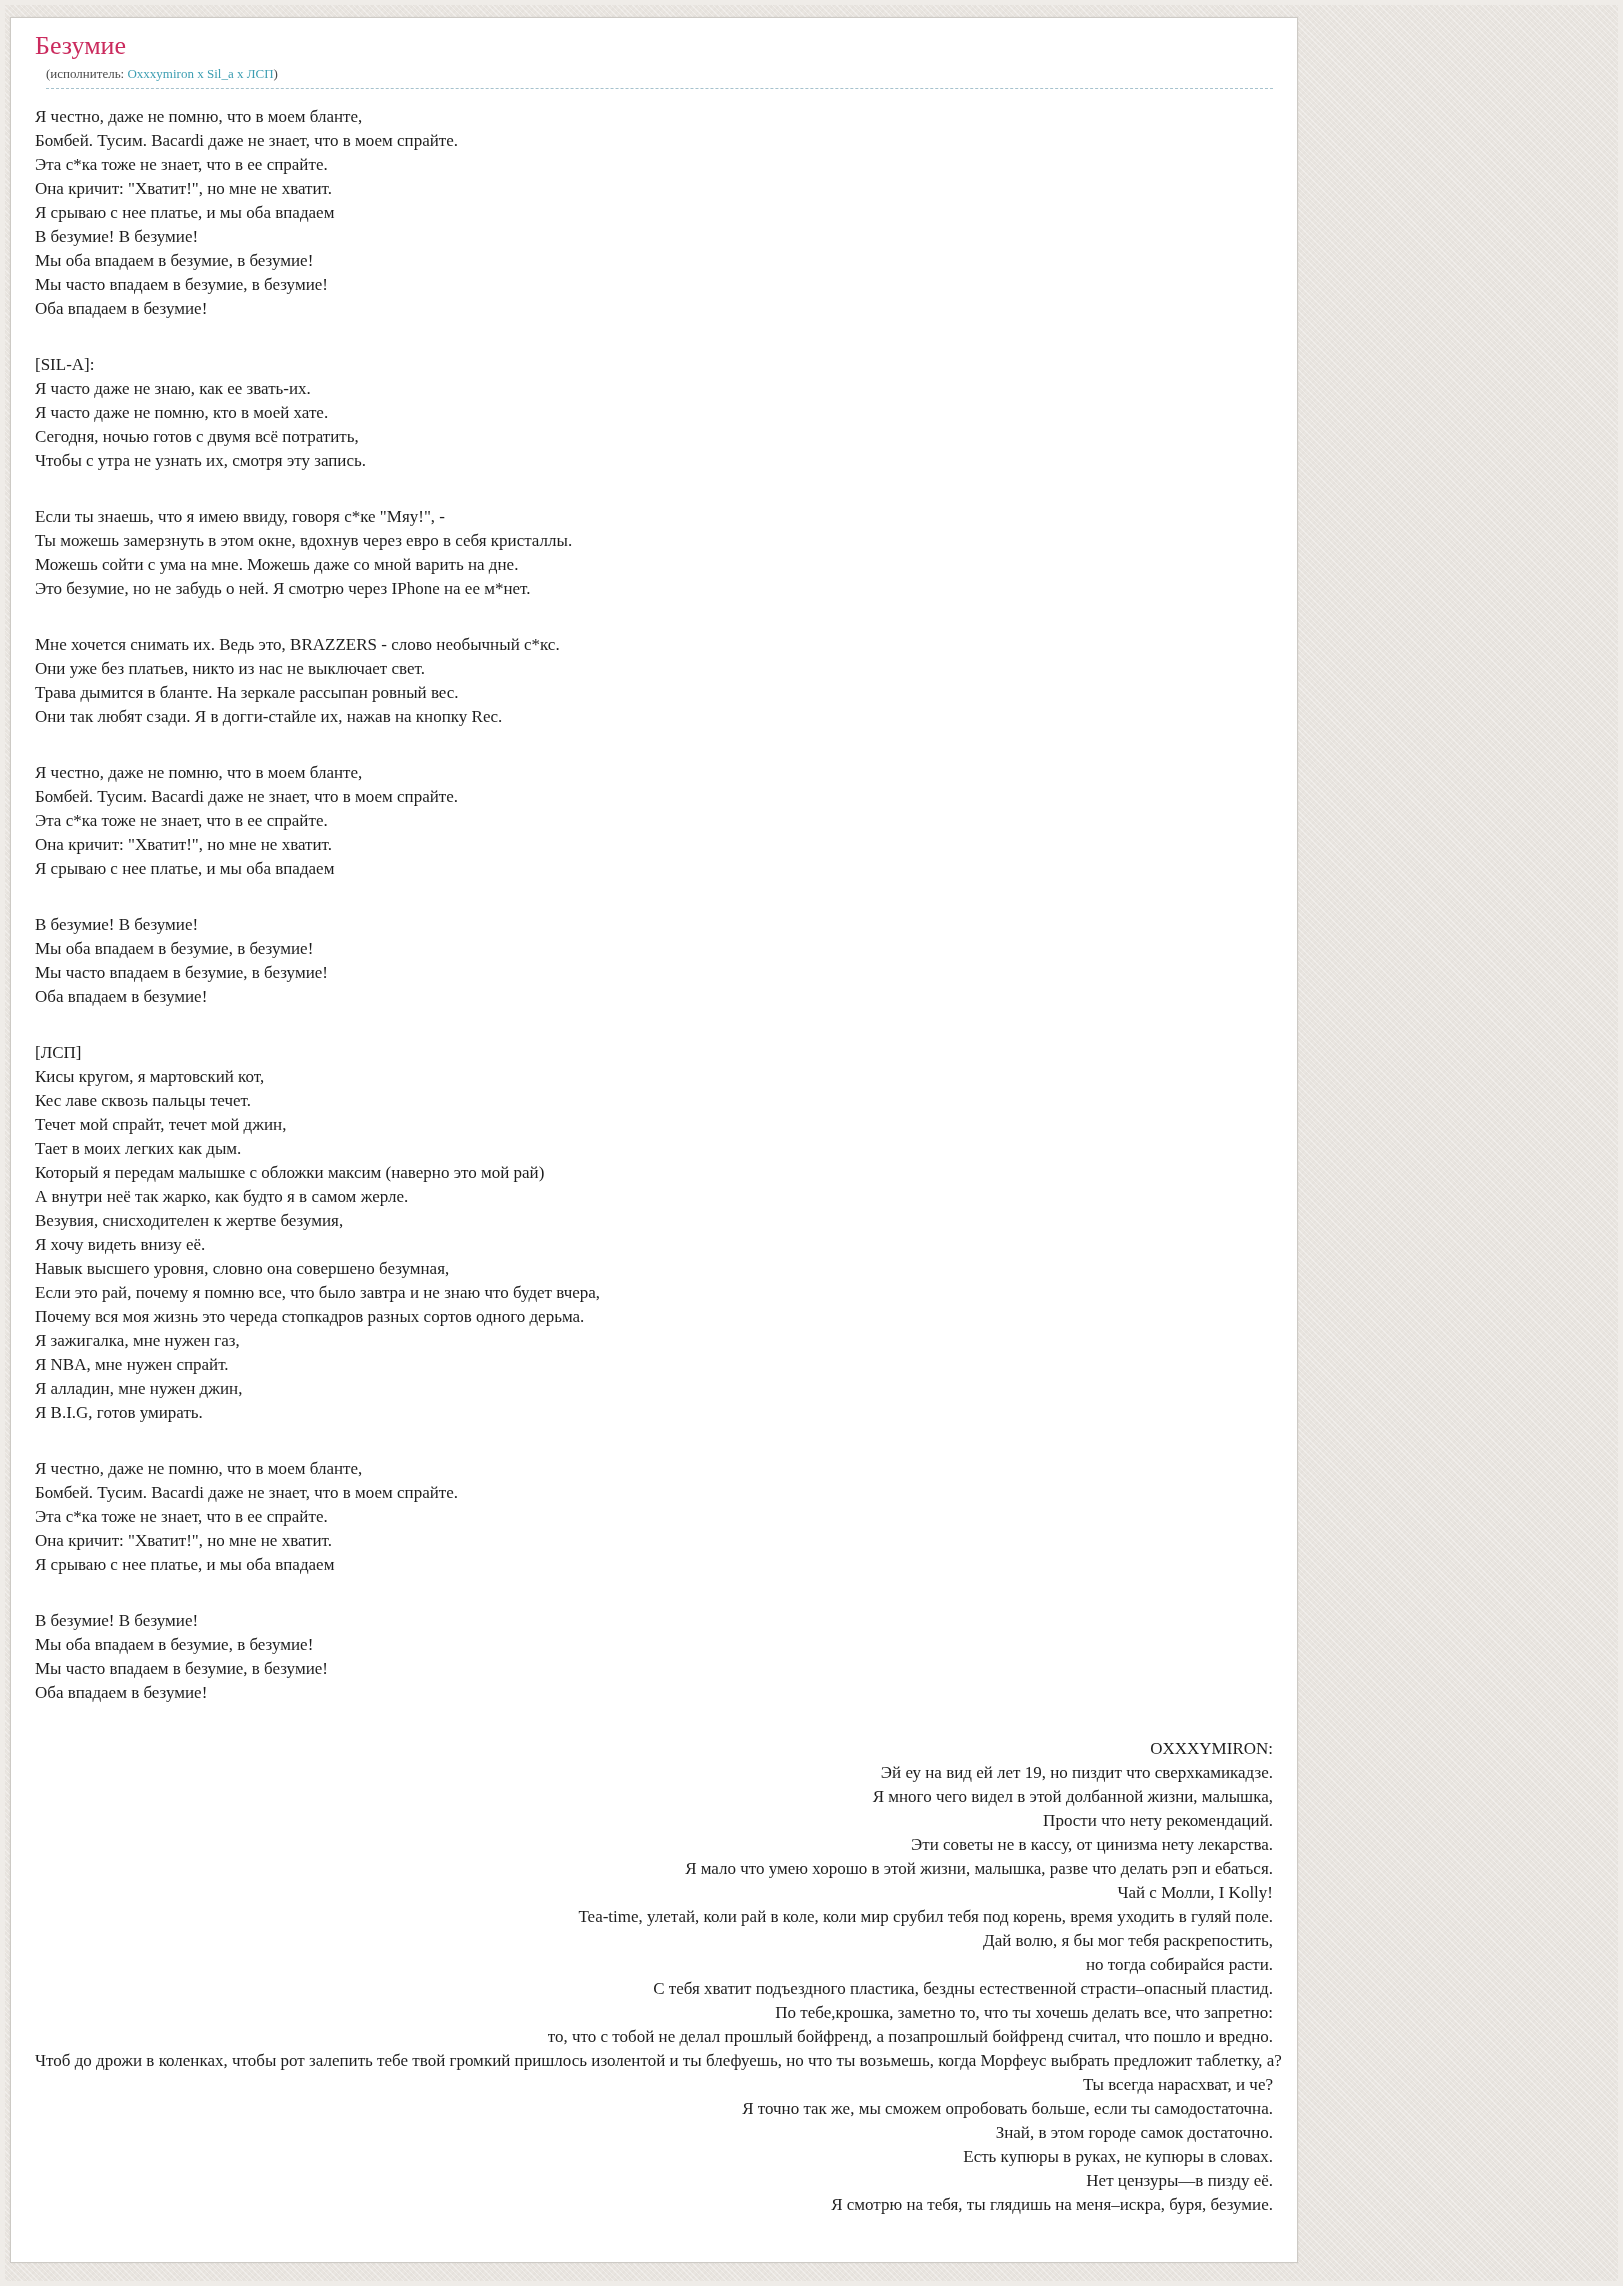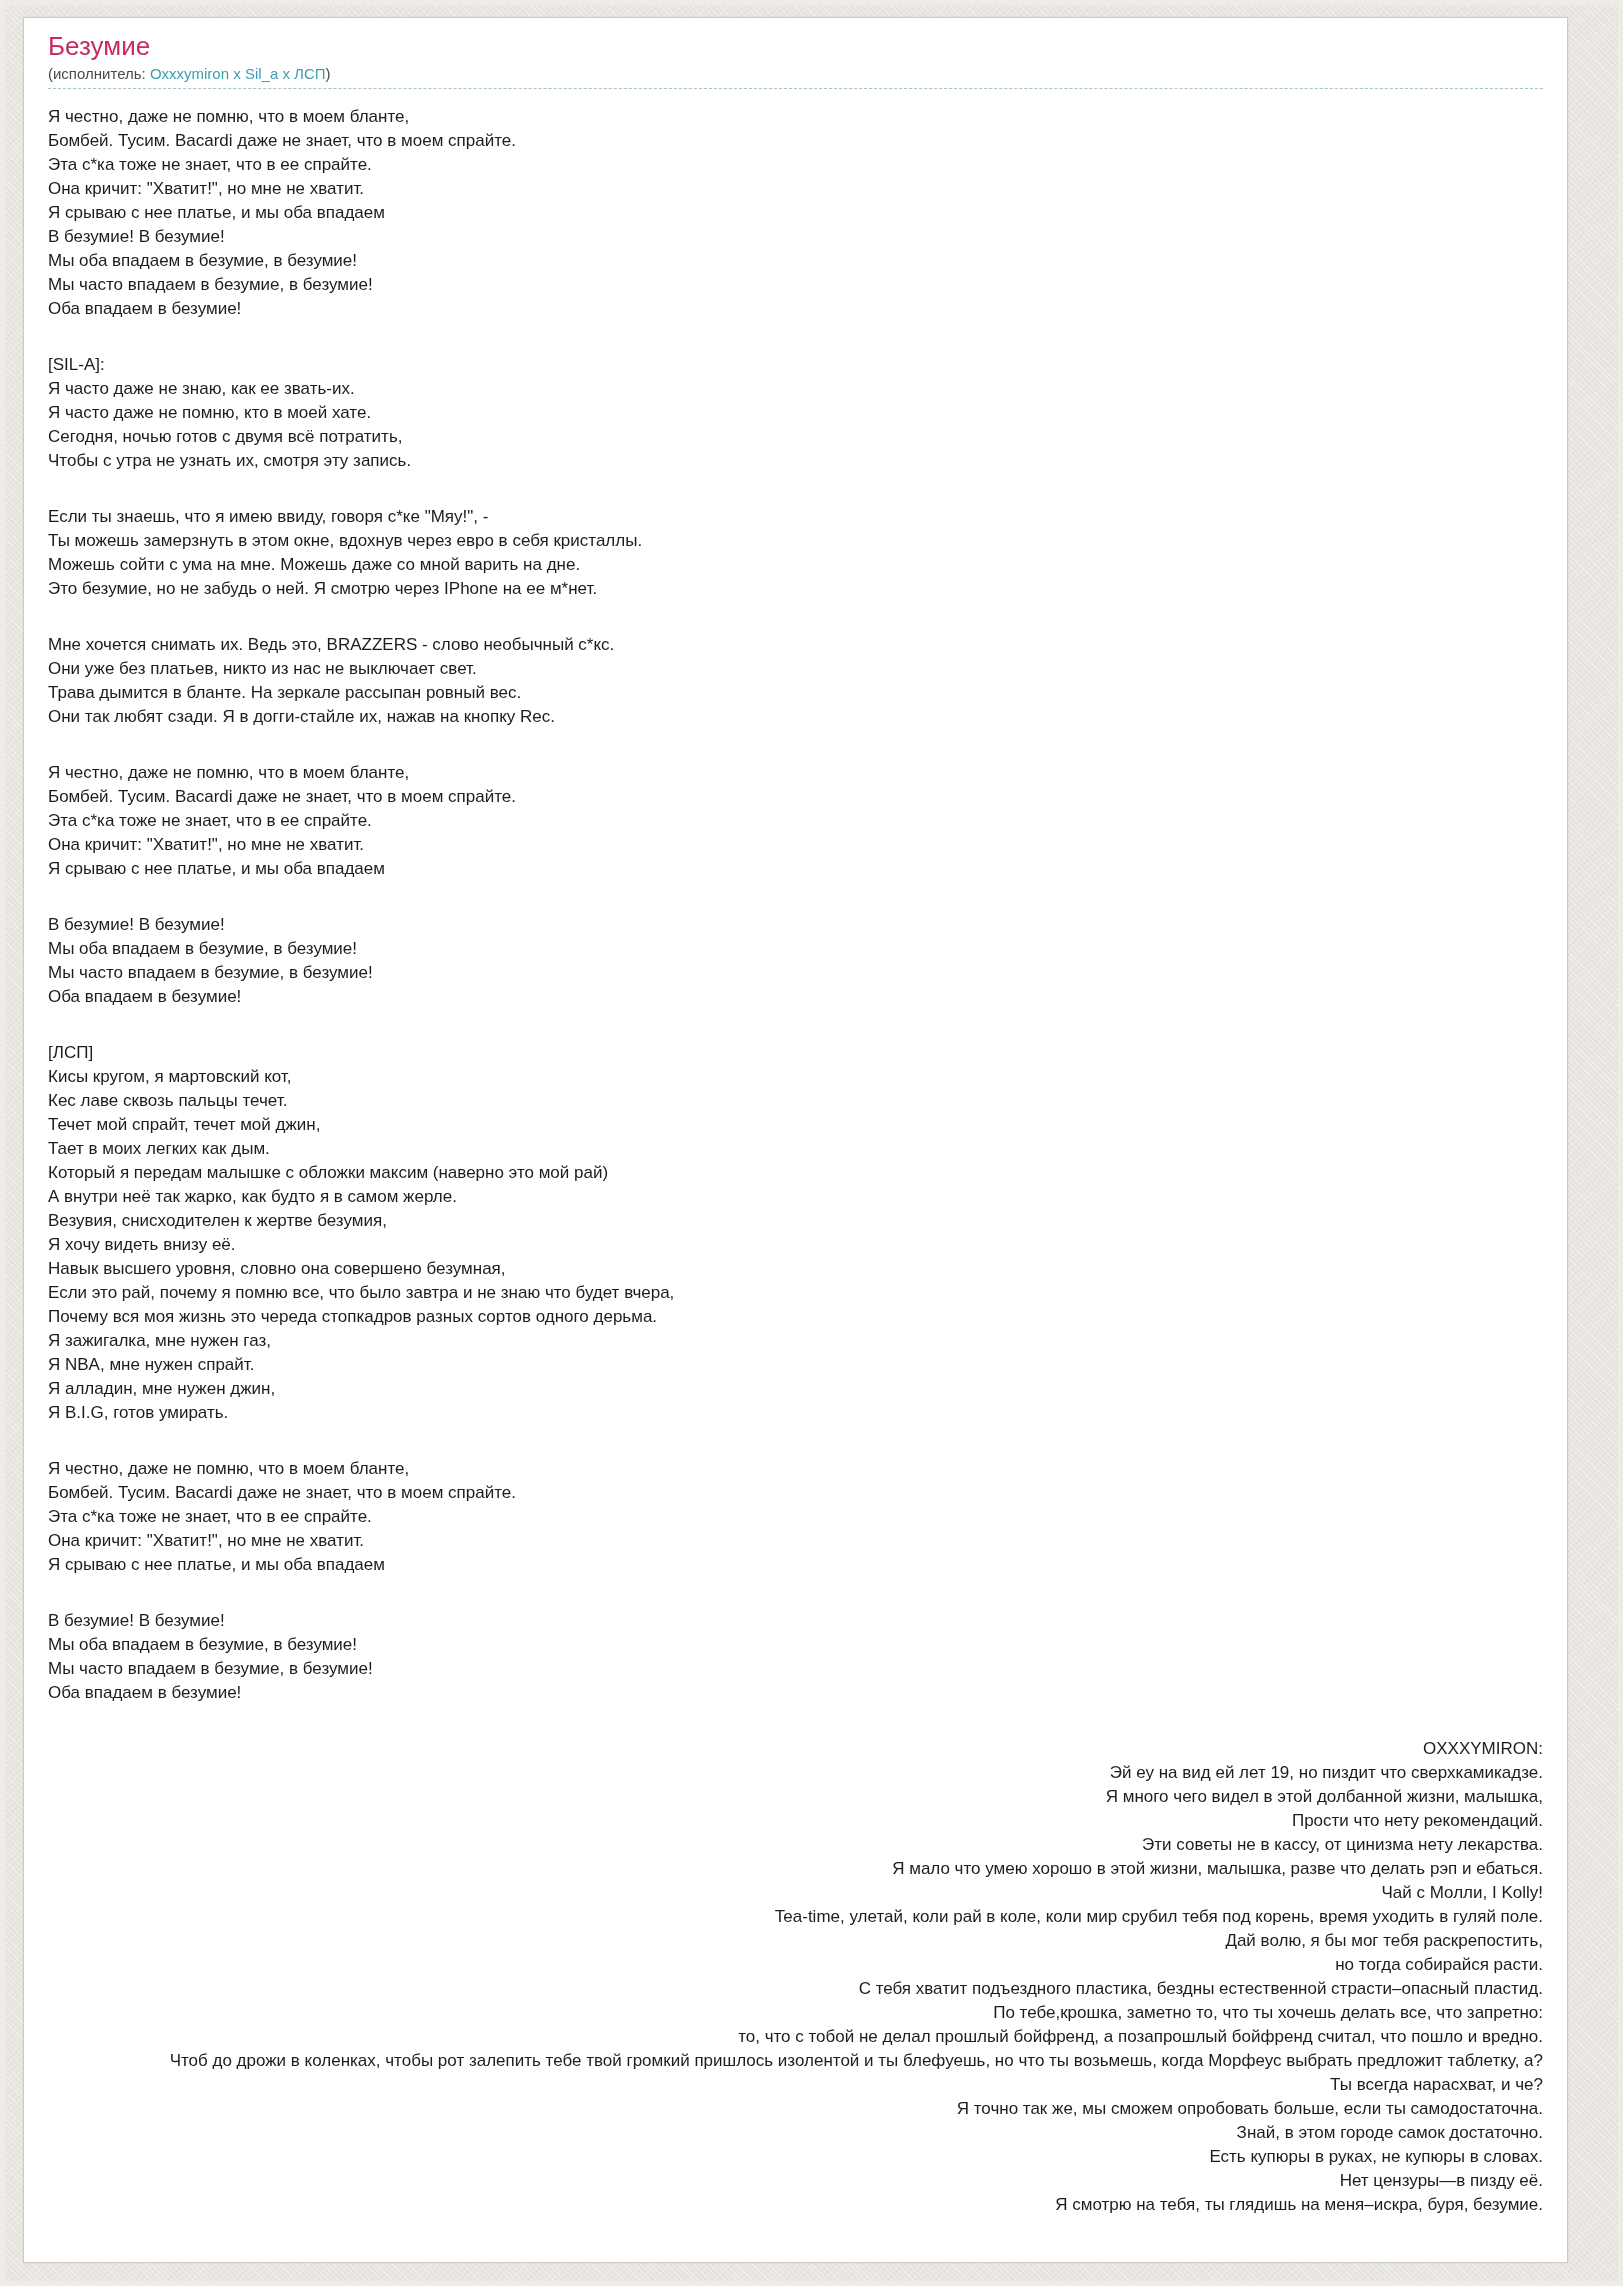--- a/index.html
+++ b/index.html
@@ -20,46 +20,48 @@
     background-image:
       repeating-linear-gradient(45deg, rgba(255,255,255,0.35) 0 1px, rgba(0,0,0,0) 1px 3.8px),
       repeating-linear-gradient(-45deg, rgba(0,0,0,0.015) 0 1.9px, rgba(0,0,0,0) 1.9px 4.8px);
     font-family:"Liberation Sans", sans-serif;
     overflow:hidden;
     box-sizing:border-box;
     border:5.7px solid #efece8;
   }
   .lyrics-card{
     position:absolute;
-    left:23px;
+    left:10px;
     top:17px;
-    width:1545px;
+    width:1288px;
     min-height:2246px;
     box-sizing:border-box;
     background:var(--card-bg);
     border:1px solid var(--card-border);
     box-shadow:0 0 1.9px rgba(0,0,0,0.08);
     padding:11.5px 24px 38px 24px;
+    font-family:Liberation Serif, serif;
   }
   .song-header{
     margin-bottom:3.8px;
   }
   .song-title{
     color:var(--title-color);
     font-size:26px;
     line-height:32.5px;
     font-weight:400;
     margin:0;
   }
   .performer-line{
-    font-size:15px;
+    font-size:13px;
     line-height:23px;
     color:var(--muted-color);
     border-bottom:1px dashed var(--separator-color);
     padding-bottom:2.9px;
+    margin-left:11px;
   }
   .performer-link{
     color:var(--link-color);
     text-decoration:none;
     cursor:pointer;
   }
   .lyrics{
     margin-top:13.4px;
     color:var(--text-color);
     font-size:17px;

